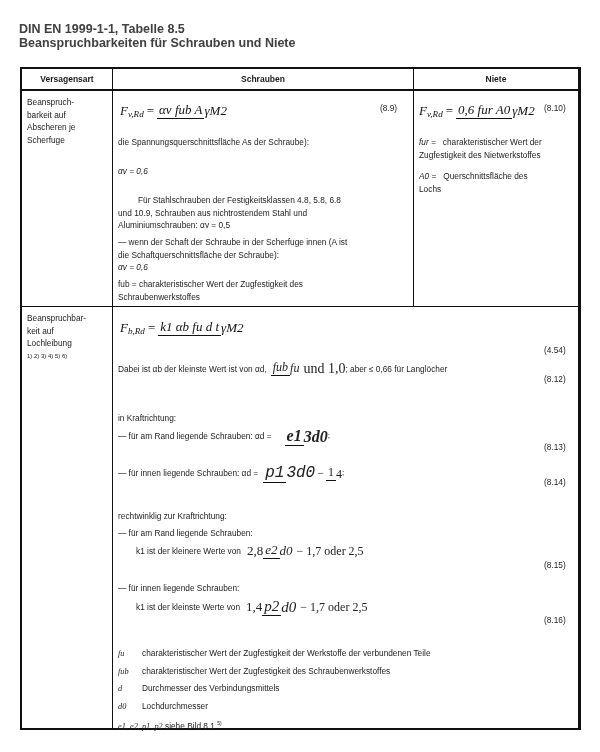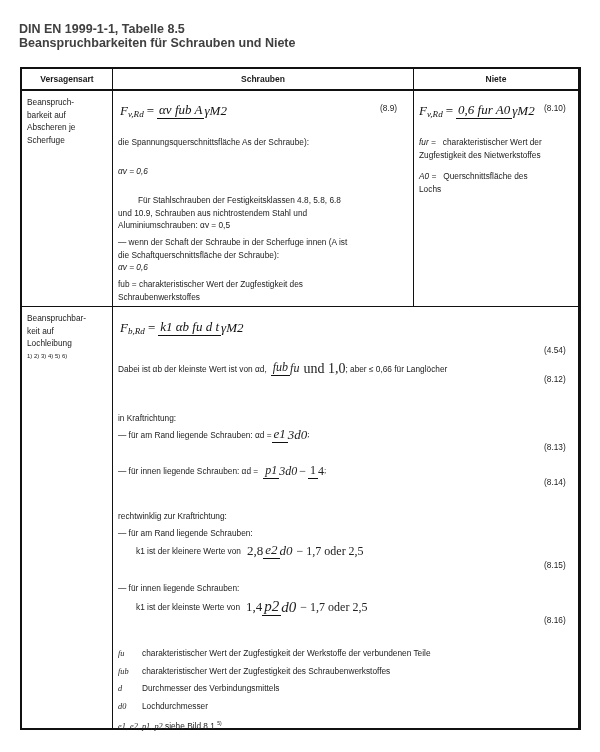--- a/index.html
+++ b/index.html
@@ -130,31 +130,31 @@
     </span>
     <span class="serif" style="font-size:14px;">und  1,0</span>
     <span>; aber ≤ 0,66 für Langlöcher</span>
   </div>
   <div class="num" style="left:522px; top:305px;text-align:right;">(8.12)</div>
 
   <div class="txt" style="left:96px; top:343px;">in Kraftrichtung:</div>
 
   <div class="txt" style="left:96px; top:358px; display:flex; align-items:center; white-space:nowrap;">
     <span>—  für am Rand liegende Schrauben:  αd =</span>
-    <span class="frac it serif" style="font-size:13px; margin-left:0;">
+    <span class="frac it serif" style="font-size:16px; margin-left:13px;font-weight:bold;">
       <span class="n">e1</span>
       <span class="d">3d0</span>
     </span>
     <span class="serif">;</span>
   </div>
   <div class="num" style="left:522px; top:373px;">(8.13)</div>
 
   <div class="txt" style="left:96px; top:395px; display:flex; align-items:center; white-space:nowrap;">
     <span>—  für innen liegende Schrauben:  αd =</span>
-    <span class="frac it serif" style="font-size:12px; margin-left:5px;">
+    <span class="frac it serif" style="font-size:16px; margin-left:5px;font-family:Liberation Mono, monospace;">
       <span class="n">p1</span>
       <span class="d">3d0</span>
     </span>
     <span class="serif" style="font-size:12px; margin:0 2px;">−</span>
     <span class="frac serif" style="font-size:12px;">
       <span class="n">1</span>
       <span class="d">4</span>
     </span>
     <span class="serif">;</span>
   </div>

